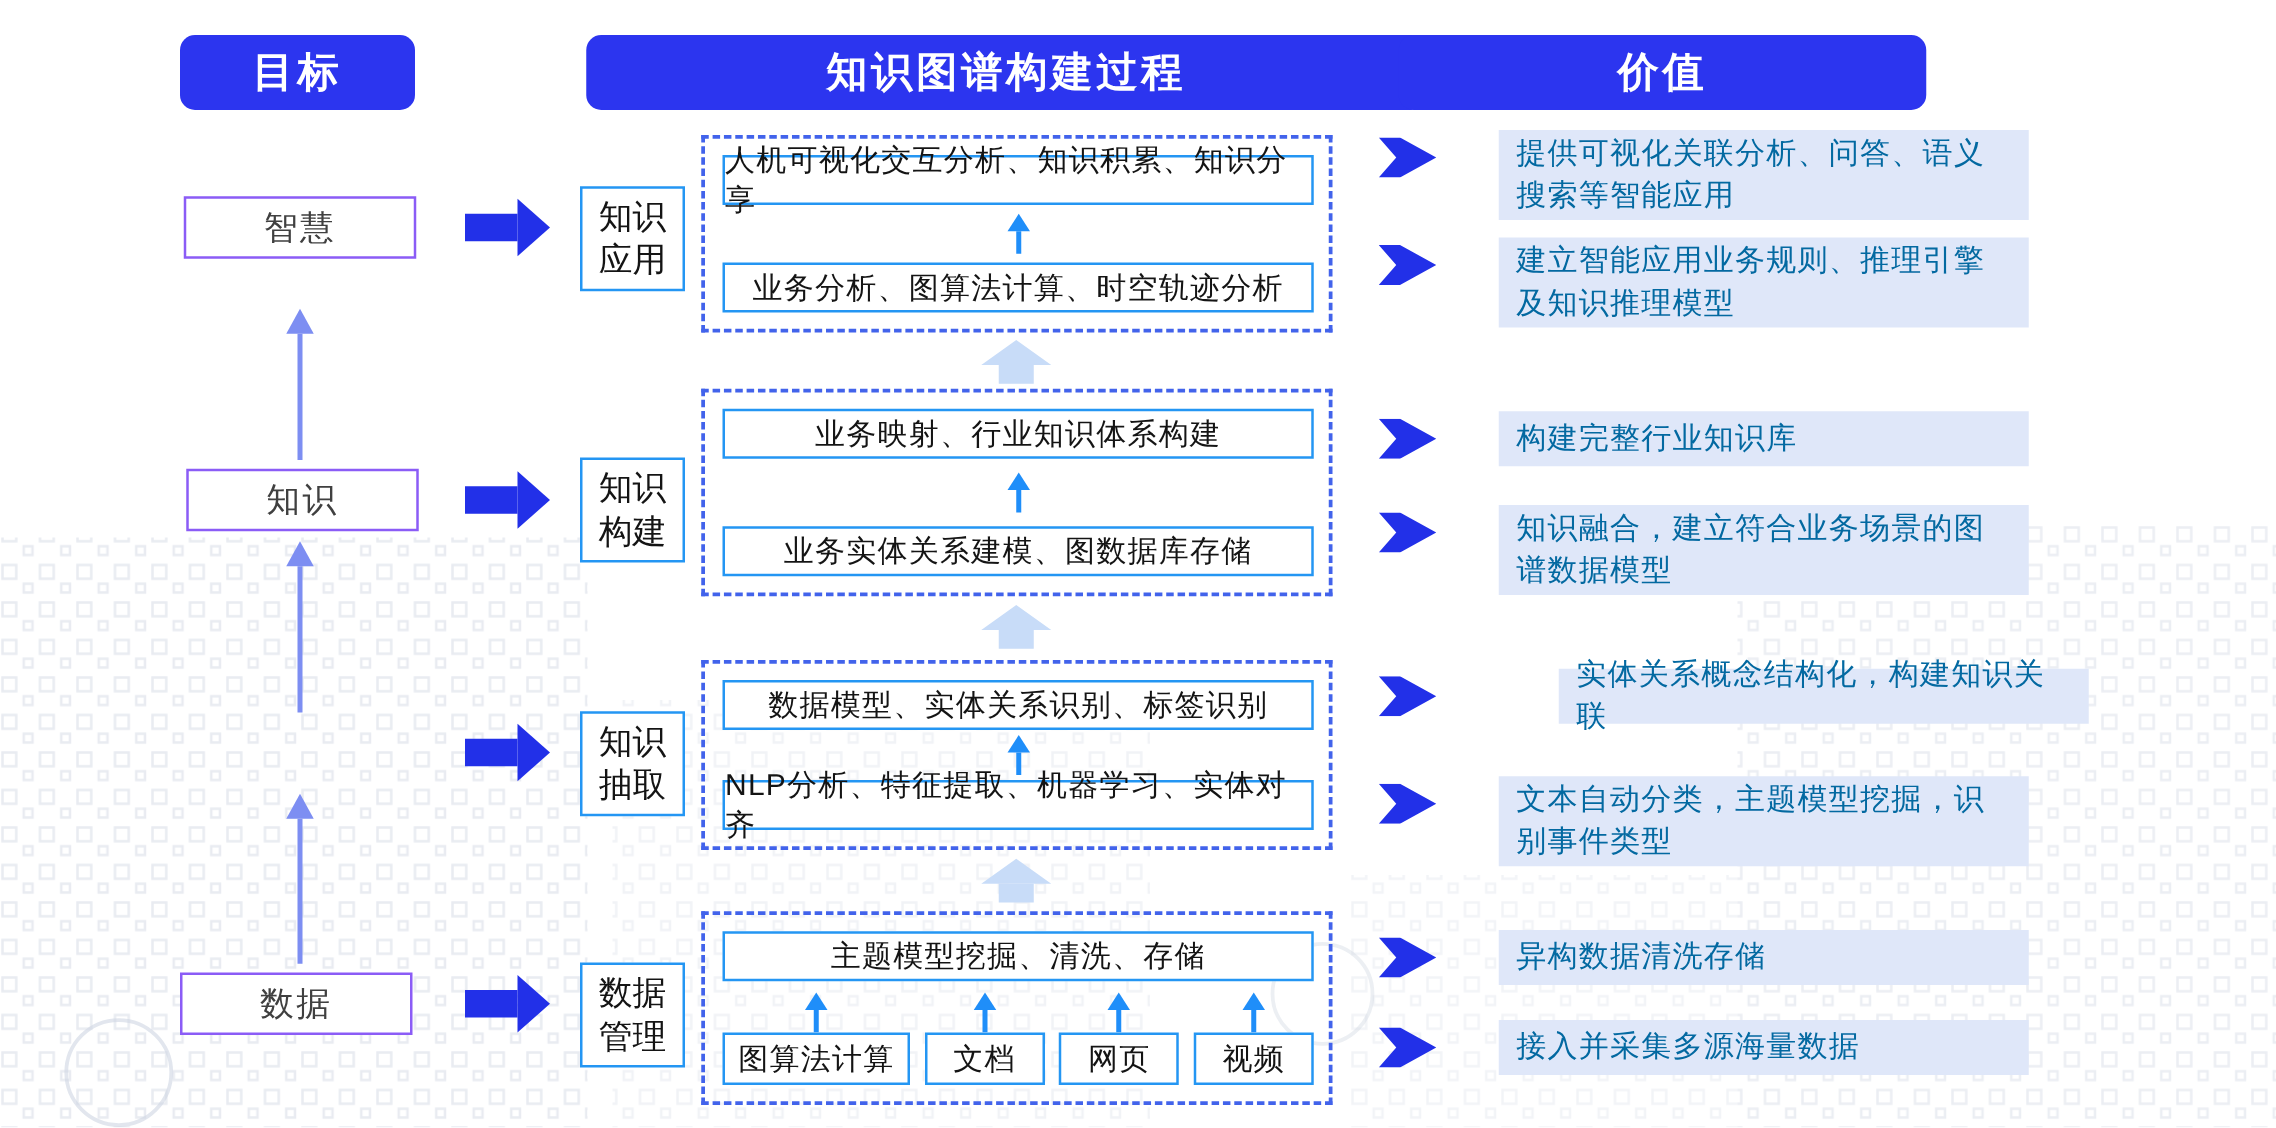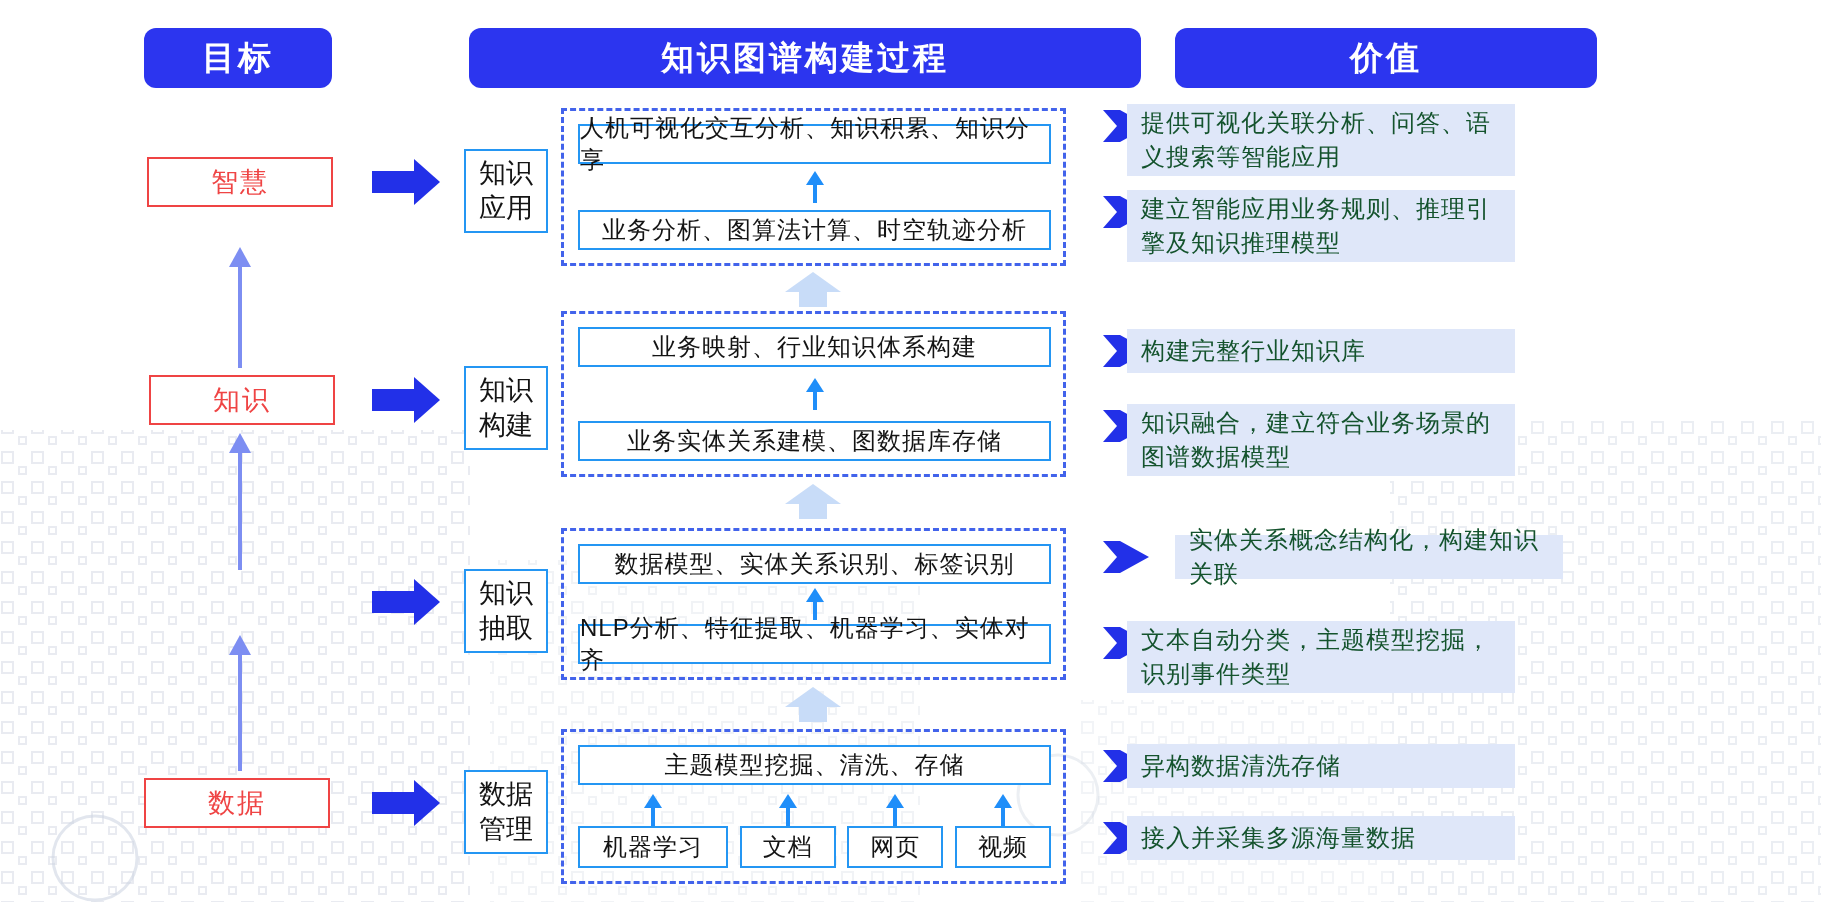--- a/index.html
+++ b/index.html
@@ -15,21 +15,21 @@
   
   .hdr{
     position:absolute;height:60px;background:#2c35ef;color:#ffffff;
     border-radius:12px;display:flex;align-items:center;justify-content:center;
     font-size:33px;font-weight:bold;letter-spacing:3px;
   }
 
   
   .goal-box{
     position:absolute;width:186px;height:50px;background:#ffffff;
-    border:2px solid #ef4444;box-sizing:border-box;color:#ef4444;
+    border:2px solid #8b5cf6;box-sizing:border-box;color:#404040;
     display:flex;align-items:center;justify-content:center;font-size:27px;letter-spacing:2px;
   }
   
   .v-arrow{position:absolute;width:24px;display:flex;flex-direction:column;align-items:center;}
   .v-arrow .head{width:0;height:0;border-left:11px solid transparent;border-right:11px solid transparent;border-bottom:20px solid #7d8ef2;}
   .v-arrow .stem{width:4px;background:#7d8ef2;}
 
   
   .h-arrow{position:absolute;width:68px;height:46px;}
   .h-arrow .bar{position:absolute;left:0;top:12px;width:42px;height:22px;background:#2230e8;}
@@ -68,21 +68,21 @@
   
   .sources{display:flex;justify-content:space-between;align-items:flex-end;}
   .src-col{display:flex;flex-direction:column;align-items:center;}
   .src-box{
     height:42px;border:2px solid #2496f3;background:#ffffff;box-sizing:border-box;
     display:flex;align-items:center;justify-content:center;font-size:24px;color:#141414;letter-spacing:1px;
   }
 
   
   .val-row{
-    position:absolute;left:1127px;width:388px;background:#dfe7f9;color:#14532d;
+    position:absolute;left:1199px;width:424px;background:#dfe7f9;color:#0369a1;
     font-size:24px;line-height:1.42;padding:6px 14px;box-sizing:border-box;
     display:flex;align-items:center;letter-spacing:1px;
   }
   .chev{position:absolute;width:46px;height:32px;}
 </style>
 </head>
 <body>
 
 <div class="canvas">
 
@@ -98,21 +98,21 @@
     <rect x="1390" y="420" width="431" height="482" fill="url(#sq)" opacity="0.28"></rect>
     <rect x="1080" y="700" width="310" height="202" fill="url(#sq)" opacity="0.18"></rect>
     <circle cx="95" cy="858" r="42" fill="none" stroke="#cfd6e2" stroke-width="3" opacity="0.6"></circle>
     <circle cx="1058" cy="795" r="40" fill="none" stroke="#cfd6e2" stroke-width="3" opacity="0.4"></circle>
   </svg>
 
   <div class="layer">
 
     <div class="hdr" style="left:144px;top:28px;width:188px;">目标</div>
     <div class="hdr" style="left:469px;top:28px;width:672px;">知识图谱构建过程</div>
-    <div class="hdr" style="left:1175px;top:28px;width:422px;">价值</div>
+    <div class="hdr" style="left:1119px;top:28px;width:422px;">价值</div>
 
     <div class="goal-box" style="left:147px;top:157px;">智慧</div>
     <div class="goal-box" style="left:149px;top:375px;">知识</div>
     <div class="goal-box" style="left:144px;top:778px;">数据</div>
 
     <div class="v-arrow" style="left:228px;top:247px;">
       <div class="head"></div>
         <div class="stem" style="height:101px;"></div>
     </div>
     <div class="v-arrow" style="left:228px;top:433px;">
@@ -186,21 +186,21 @@
     </div>
 
     <div class="proc" style="top:729px;height:155px;">
       <div class="proc-box">主题模型挖掘、清洗、存储</div>
       <div class="sources">
         <div class="src-col">
           <div class="up-sm">
               <div class="head"></div>
               <div class="stem"></div>
             </div>
-          <div class="src-box" style="width:150px;">机器学习</div>
+          <div class="src-box" style="width:150px;">图算法计算</div>
         </div>
         <div class="src-col">
           <div class="up-sm">
               <div class="head"></div>
               <div class="stem"></div>
             </div>
           <div class="src-box" style="width:96px;">文档</div>
         </div>
         <div class="src-col">
           <div class="up-sm">

